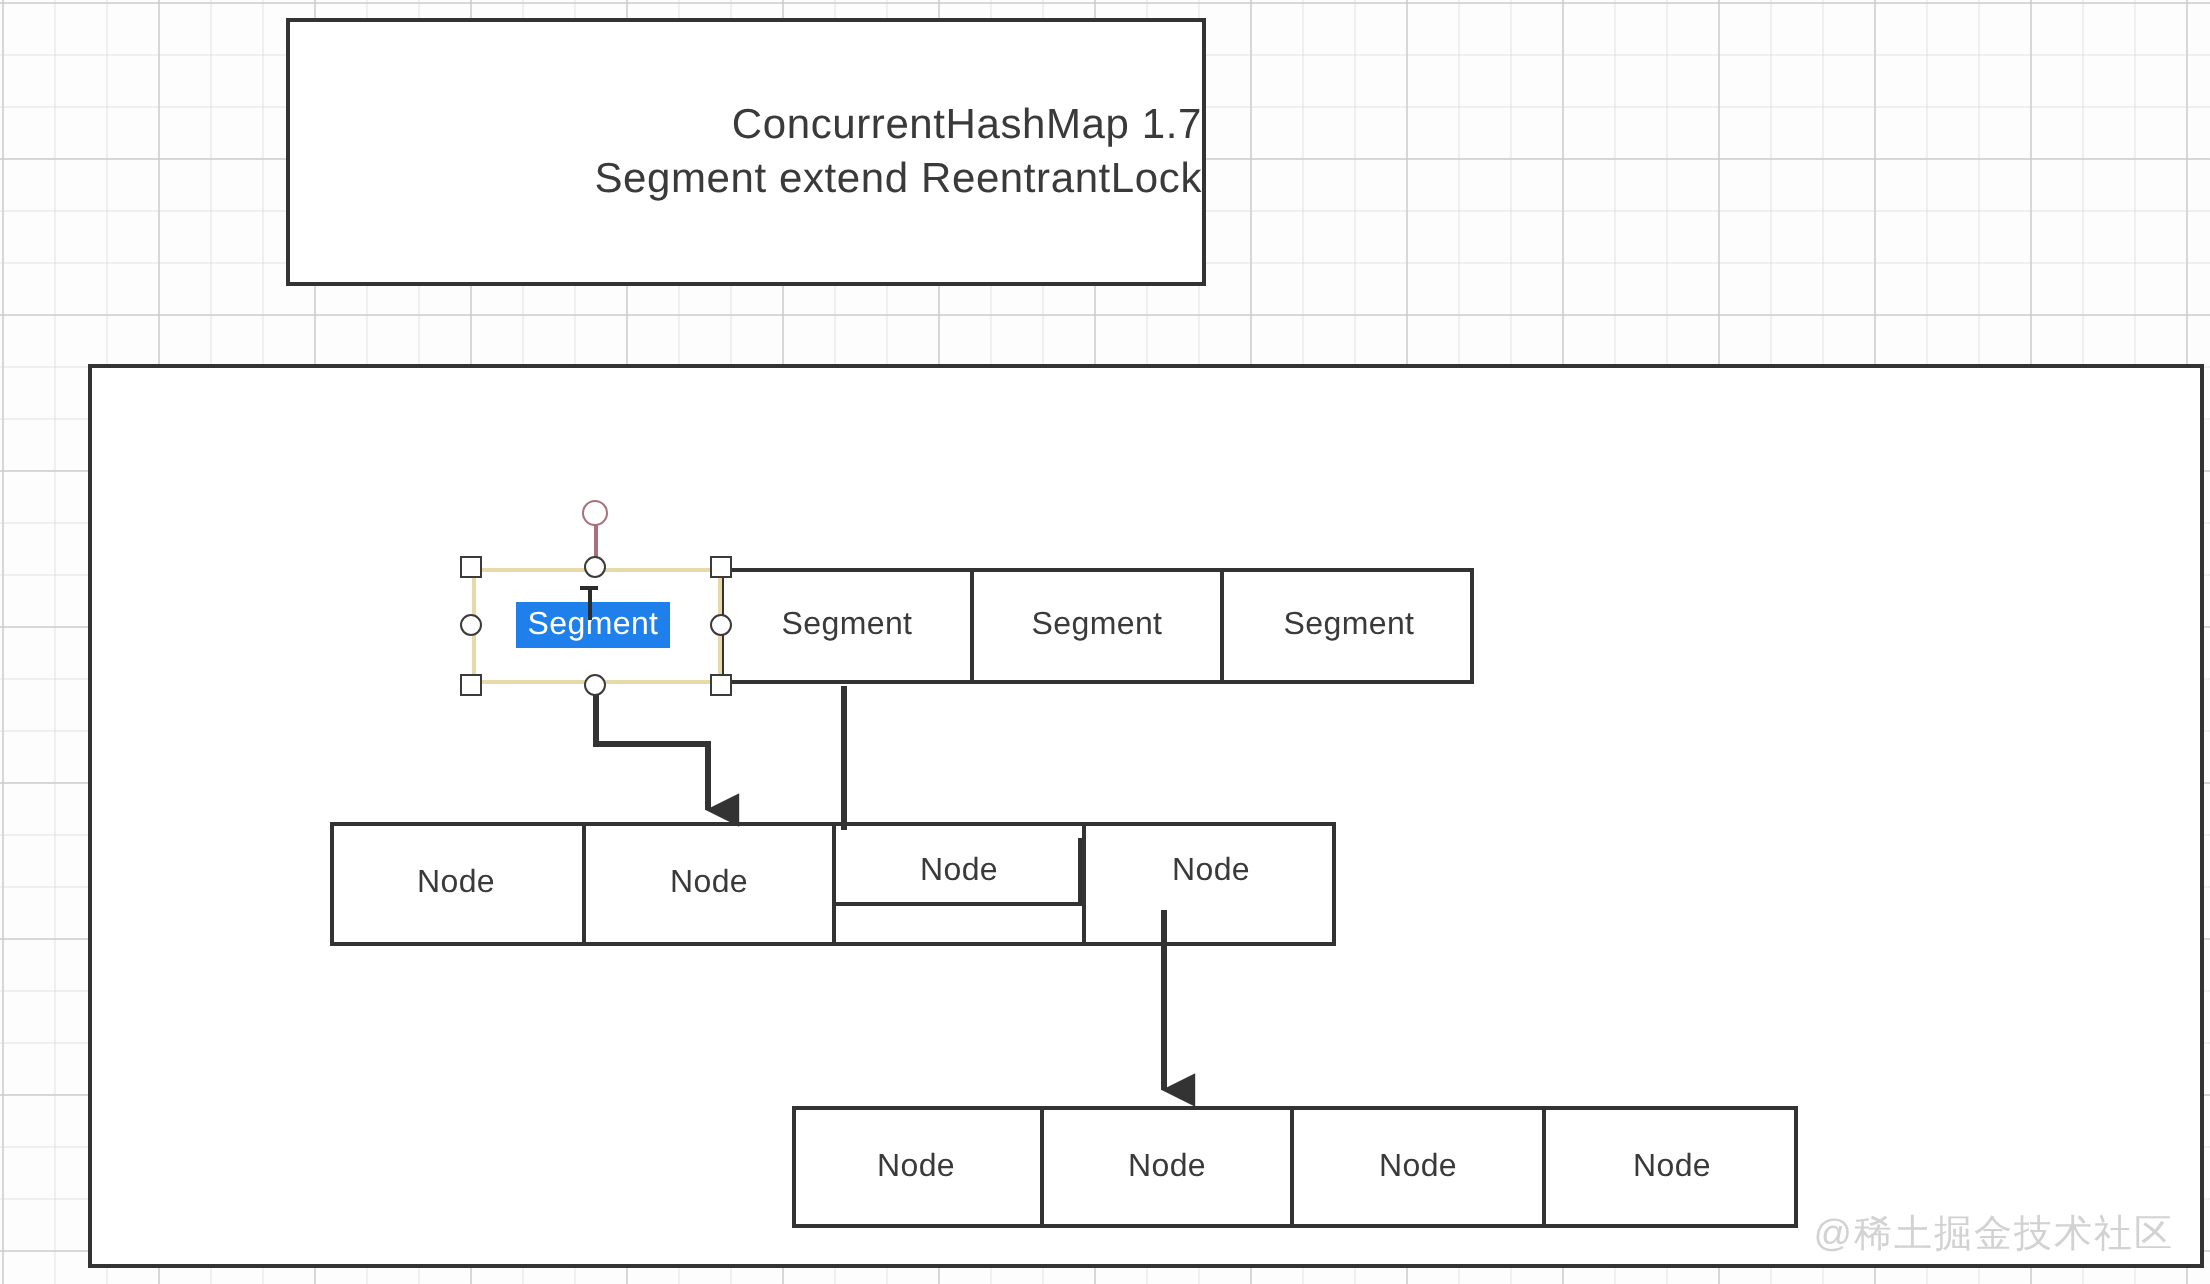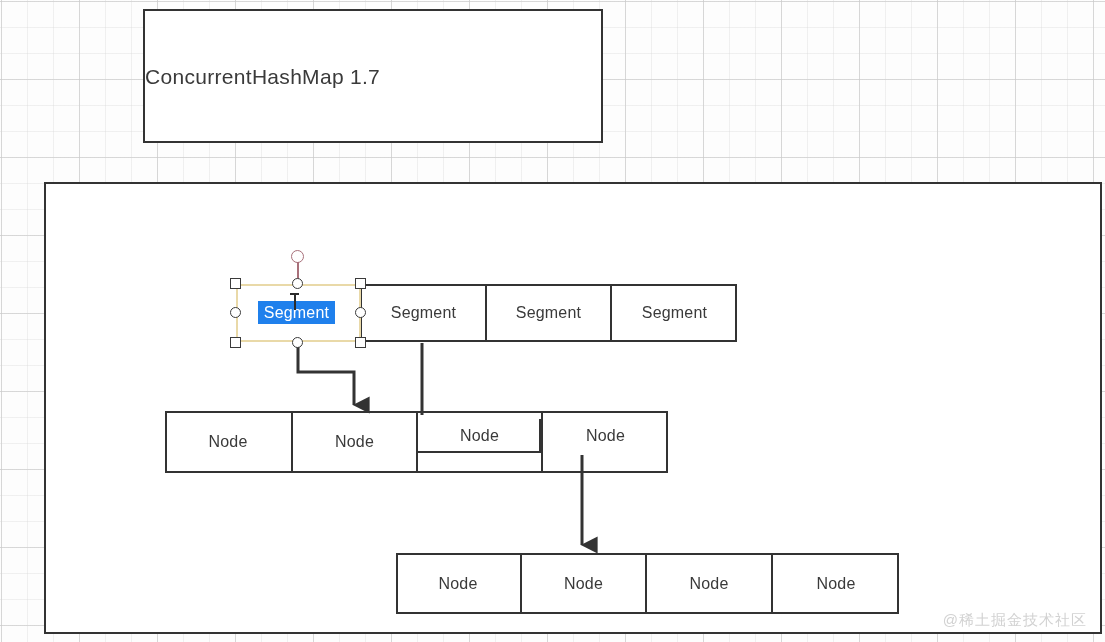--- a/index.html
+++ b/index.html
@@ -48,21 +48,21 @@
   }
 
   
   #title-box {
     left: 143px;
     top: 9px;
     width: 460px;
     height: 134px;
     display: flex;
     flex-direction: column;
-    align-items: flex-start;
+    align-items: flex-end;
     justify-content: center;
   }
   #title-box .tline {
     color: #3a3a3a;
     font-size: 21px;
     line-height: 27px;
     letter-spacing: 0.3px;
     white-space: nowrap;
   }
 
@@ -161,32 +161,33 @@
     height: 1.6px;
     background: #2b2b2b;
   }
 
   
   #watermark {
     position: absolute;
     right: 18px;
     bottom: 12px;
     color: #d2d2d2;
-    font-size: 15px;
+    font-size: 19px;
     letter-spacing: 1px;
     white-space: nowrap;
   }
 </style>
 </head>
 <body>
 
 <div id="canvas">
 
   <div class="box" id="title-box">
     <div class="tline">ConcurrentHashMap  1.7</div>
+    <div class="tline">Segment extend ReentrantLock</div>
   </div>
 
   <div class="box" id="outer-container"></div>
 
   <div class="box" id="segment-row" style="left:236px; top:284px; width:501px; height:58px;"></div>
   <div class="vdiv" style="left:360px; top:284px; height:58px;"></div>
   <div class="vdiv" style="left:485px; top:284px; height:58px;"></div>
   <div class="vdiv" style="left:610px; top:284px; height:58px;"></div>
 
   <div class="cell-text" style="left:236px; top:284px; width:124px; height:58px;">Segment</div>

